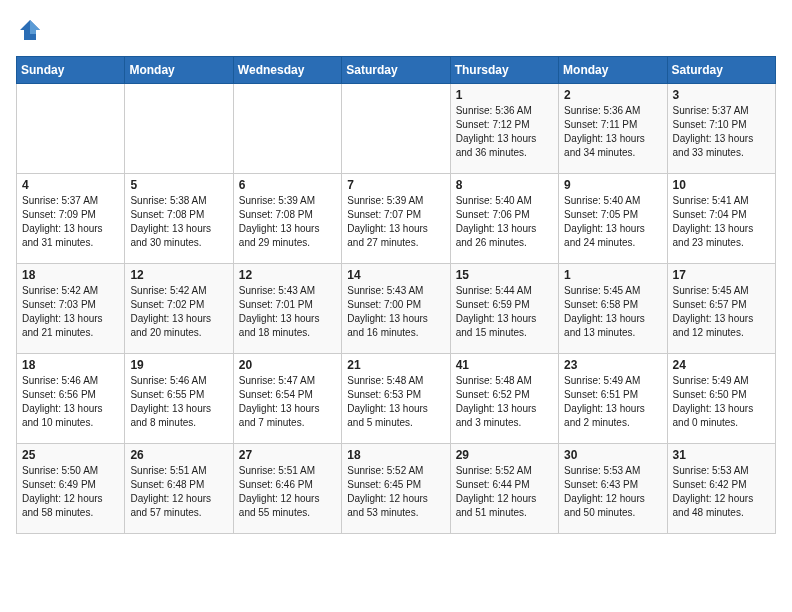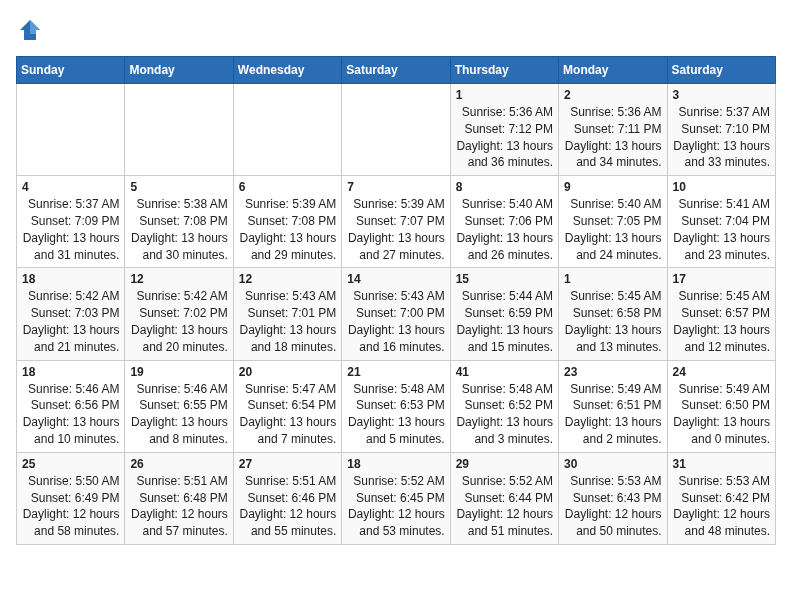--- a/index.html
+++ b/index.html
@@ -80,24 +80,23 @@
     tbody tr:nth-child(odd) td {
       background: #f9f9f9;
     }
     .day-number {
       font-weight: bold;
       font-size: 12px;
       margin-bottom: 2px;
       display: block;
     }
     .day-info {
-      font-size: 12px;
+      font-size: 10px;
       line-height: 1.4;
       color: #222;
-      text-align: right;
     }
     .empty-cell {
       background: #fff !important;
     }
   </style>
 </head>
 <body>
 
 <div class="header-area">
   <div class="logo">

